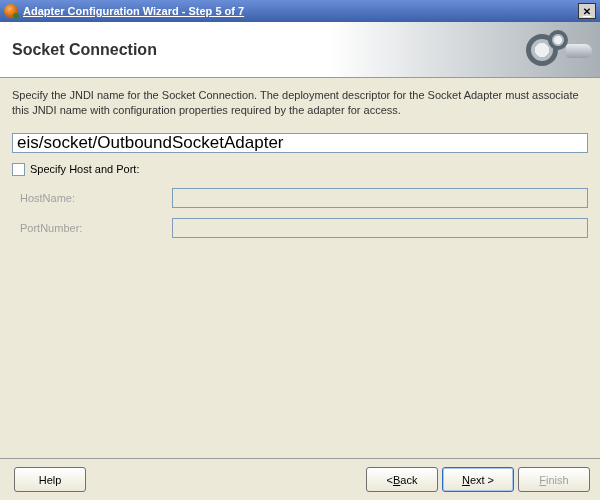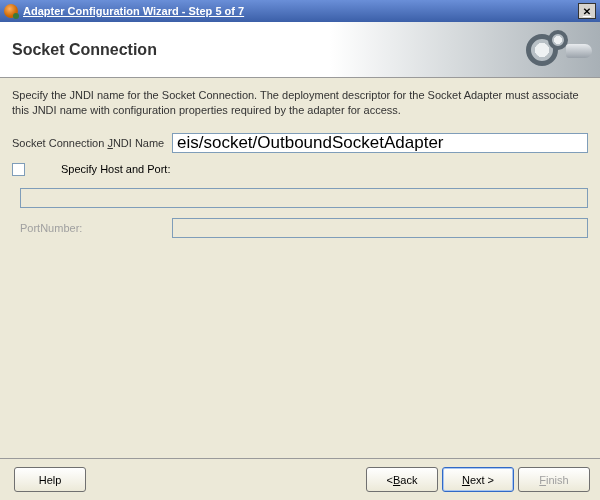--- a/index.html
+++ b/index.html
@@ -106,21 +106,20 @@
     background: #fff;
   }
   .text-input.disabled {
     background: #ece9d8;
     color: #888;
   }
   .check-row {
     display: flex;
     align-items: center;
     margin: 4px 0 12px 0;
-    gap: 31px;
   }
   .checkbox {
     width: 13px; height: 13px;
     border: 1px solid #7f9db9;
     background: #fff;
     margin-right: 5px;
   }
   .sub-group {
     margin-left: 8px;
   }
@@ -173,33 +172,31 @@
     <div class="gear big"></div>
     <div class="gear small"></div>
     <div class="plug"></div>
   </div>
 </div>
 
 <div class="content">
   <div class="desc">Specify the JNDI name for the Socket Connection.  The deployment descriptor for the Socket Adapter must associate this JNDI name with configuration properties required by the adapter for access.</div>
 
   <div class="row">
-    <div class="label">
-      <span>Socket Connection </span><span class="mnemonic">J</span><span>NDI Name</span>
-    </div>
     <input type="text" class="text-input" value="eis/socket/OutboundSocketAdapter" style="">
   </div>
 
   <div class="check-row">
     <div class="checkbox"></div>
     <div>Specify Host and Port:</div>
   </div>
 
   <div class="sub-group">
     <div class="row">
+      <div class="sub-label">HostName:</div>
       <input type="text" class="text-input disabled" disabled="" value="" style="">
     </div>
     <div class="row">
       <div class="sub-label">PortNumber:</div>
       <input type="text" class="text-input disabled" disabled="" value="" style="">
     </div>
   </div>
 </div>
 
 <div class="footer">

